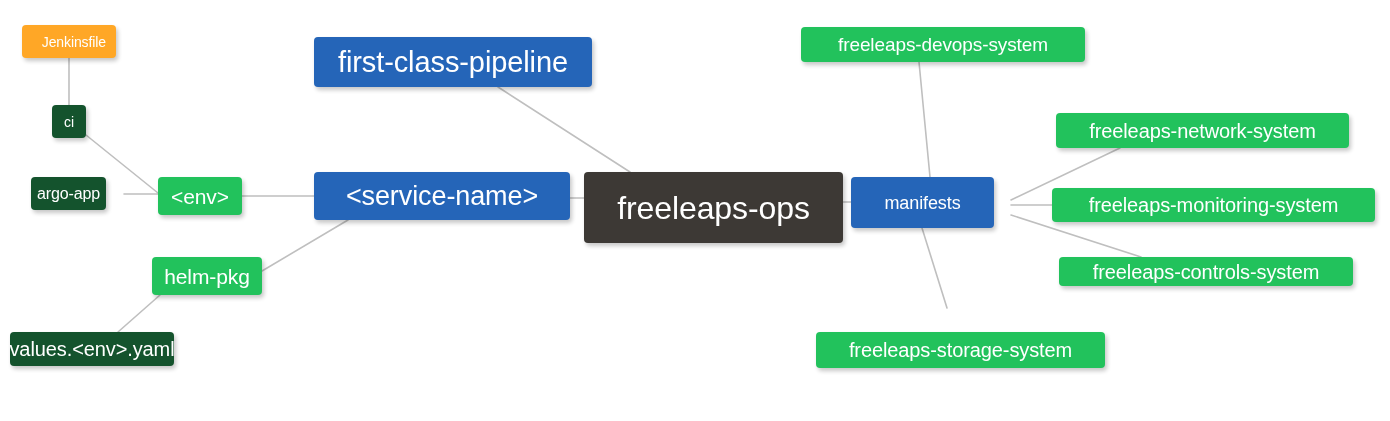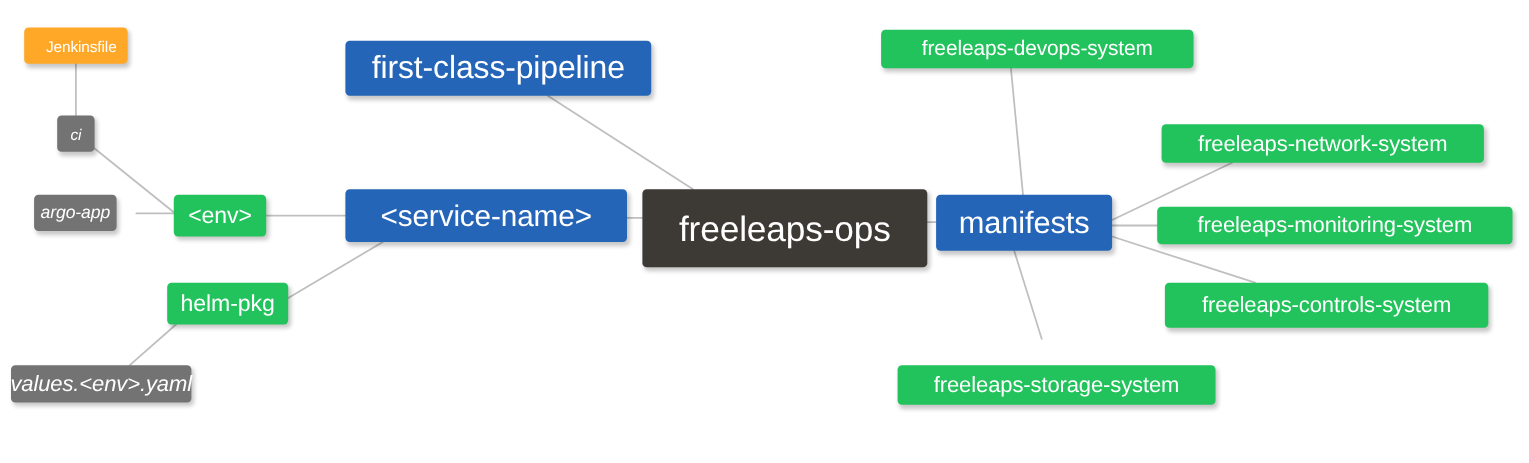--- a/index.html
+++ b/index.html
@@ -37,21 +37,21 @@
     line-height: 1;
     padding: 0 10px;
     user-select: none;
   }
   .node-label {
     display: block;
     white-space: nowrap;
   }
   
   .c-orange { background: #FFA726; }
-  .c-red    { background: #737373; font-style: italic; }
+  .c-red    { background: #14532d; }
   .c-green  { background: #22C25C; }
   .c-blue   { background: #2565B8; }
   .c-dark   { background: #3D3935; }
 </style>
 </head>
 <body>
 
 <div id="canvas">
   <svg id="edges" width="1390" height="421" viewBox="0 0 1390 421">
       <line x1="69" y1="58" x2="69" y2="105" stroke="#BFBFBF" stroke-width="1.6" stroke-linecap="round"></line>
@@ -90,32 +90,32 @@
       </div>
       <div class="node c-blue" style="left: 314px; top: 37px; width: 278px; height: 50px; font-size: 29px;">
         <span class="node-label">first-class-pipeline</span>
       </div>
       <div class="node c-blue" style="left: 314px; top: 172px; width: 256px; height: 48px; font-size: 27px;">
         <span class="node-label">&lt;service-name&gt;</span>
       </div>
       <div class="node c-dark" style="left: 584px; top: 172px; width: 259px; height: 71px; font-size: 32px;">
         <span class="node-label">freeleaps-ops</span>
       </div>
-      <div class="node c-blue" style="left: 851px; top: 177px; width: 160px; height: 51px; font-size: 28px;">
+      <div class="node c-blue" style="left: 851px; top: 177px; width: 143px; height: 51px; font-size: 18px;">
         <span class="node-label">manifests</span>
       </div>
       <div class="node c-green" style="left: 801px; top: 27px; width: 284px; height: 35px; font-size: 19px;">
         <span class="node-label">freeleaps-devops-system</span>
       </div>
       <div class="node c-green" style="left: 1056px; top: 113px; width: 293px; height: 35px; font-size: 20px;">
         <span class="node-label">freeleaps-network-system</span>
       </div>
       <div class="node c-green" style="left: 1052px; top: 188px; width: 323px; height: 34px; font-size: 20px;">
         <span class="node-label">freeleaps-monitoring-system</span>
       </div>
-      <div class="node c-green" style="left: 1059px; top: 257px; width: 294px; height: 41px; font-size: 20px;">
+      <div class="node c-green" style="left: 1059px; top: 257px; width: 294px; height: 29px; font-size: 20px;">
         <span class="node-label">freeleaps-controls-system</span>
       </div>
       <div class="node c-green" style="left: 816px; top: 308px; width: 289px; height: 36px; font-size: 20px; margin-top: 24px;">
         <span class="node-label">freeleaps-storage-system</span>
       </div>
     </div>
 </div>
 
 </body></html>

